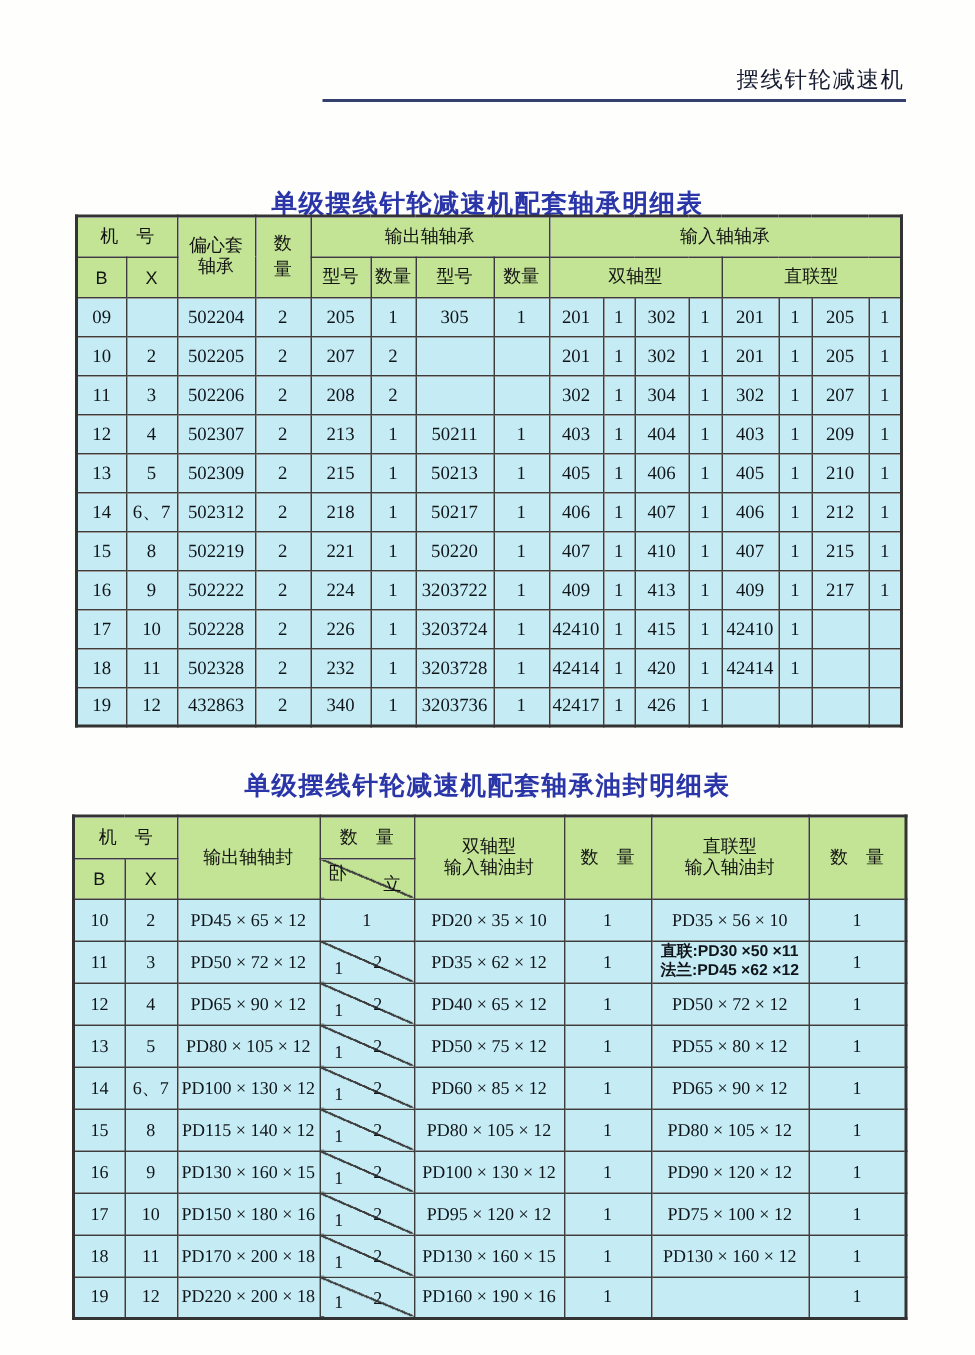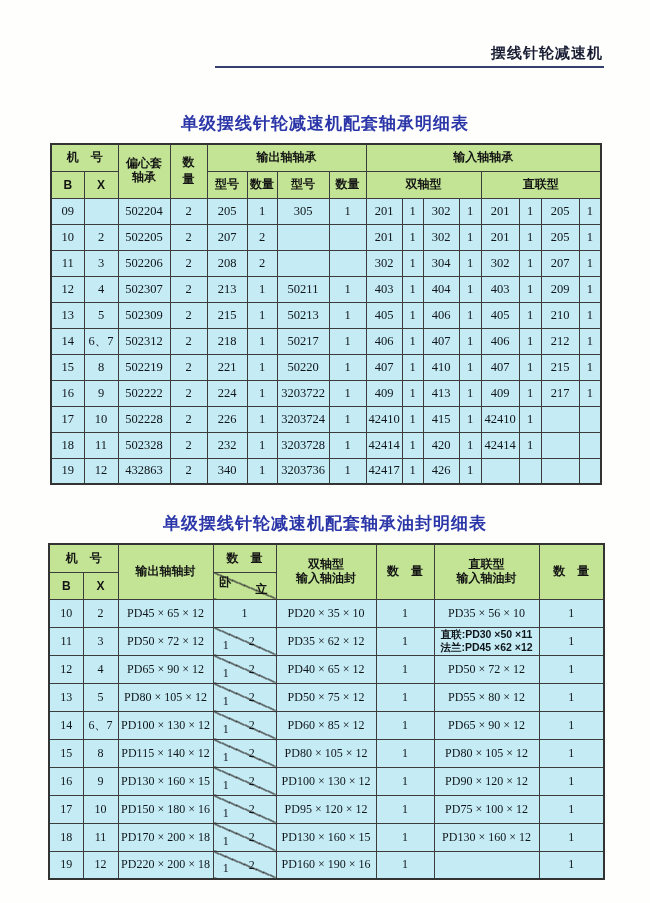--- a/index.html
+++ b/index.html
@@ -9,51 +9,51 @@
     width: 650px; height: 903px;
     background: #fefefc;
     font-family: "Liberation Serif", "DejaVu Serif", serif;
     color: #1c1c1c;
     overflow: hidden;
   }
   
   .running-head {
     position: absolute; top: 44px; right: 47px;
     font-family: "Liberation Sans", "DejaVu Sans", sans-serif;
-    font-weight: bold; font-size: 15px; color: #181d33;
+    font-weight: normal; font-size: 15px; color: #181d33;
     letter-spacing: 1px;
   }
   .head-rule {
     position: absolute; top: 66px; left: 215px; right: 46px;
     height: 0; border-top: 2.5px solid #35406e;
   }
   
   .section-title {
     position: absolute; left: 0; width: 100%;
     text-align: center;
     font-family: "Liberation Sans", "DejaVu Sans", sans-serif;
     font-weight: bold; font-size: 17px; color: #2a35a8;
     letter-spacing: 1px;
   }
-  #title1 { top: 112px; }
+  #title1 { top: 124px; }
   #title2 { top: 512px; }
   
   table {
     border-collapse: collapse; table-layout: fixed;
     border: 2px solid #333333;
   }
   th, td {
     border: 1px solid #3c3c3c;
     text-align: center; vertical-align: middle;
     overflow: hidden; padding: 0 1px;
   }
   th {
     background: #c2e494;
     font-family: "Liberation Sans", "DejaVu Sans", sans-serif;
-    font-weight: bold; font-size: 12px; color: #141414;
+    font-weight: normal; font-size: 12px; color: #141414;
   }
   td {
     background: #c5ebf4;
     font-size: 12.5px; color: #10151a;
   }
   #table1 { position: absolute; left: 50px; top: 143px; width: 550px; }
   #table1 thead tr { height: 27px; }
   #table1 tbody tr { height: 26px; }
   #table2 { position: absolute; left: 48px; top: 543px; width: 555px; }
   #table2 thead tr.h1 { height: 28px; }

